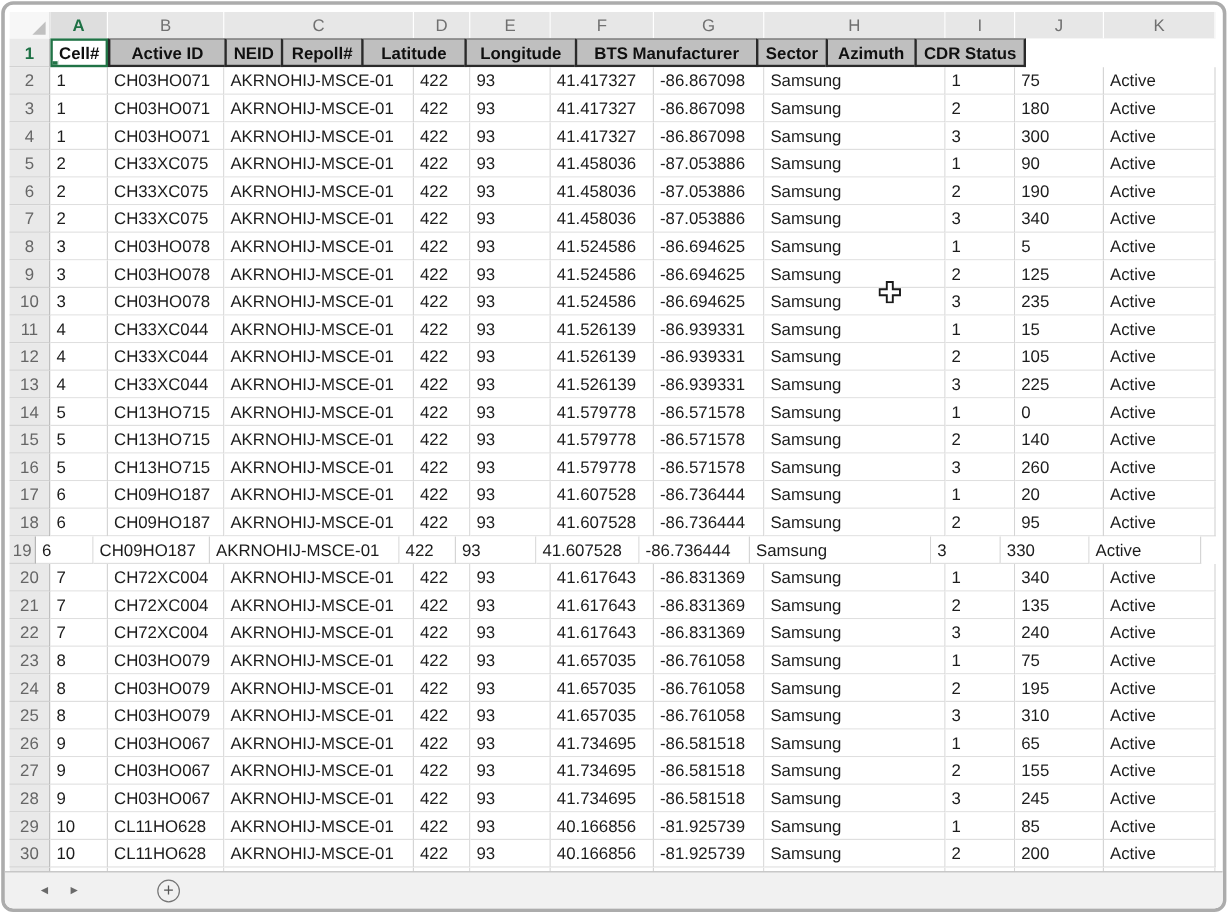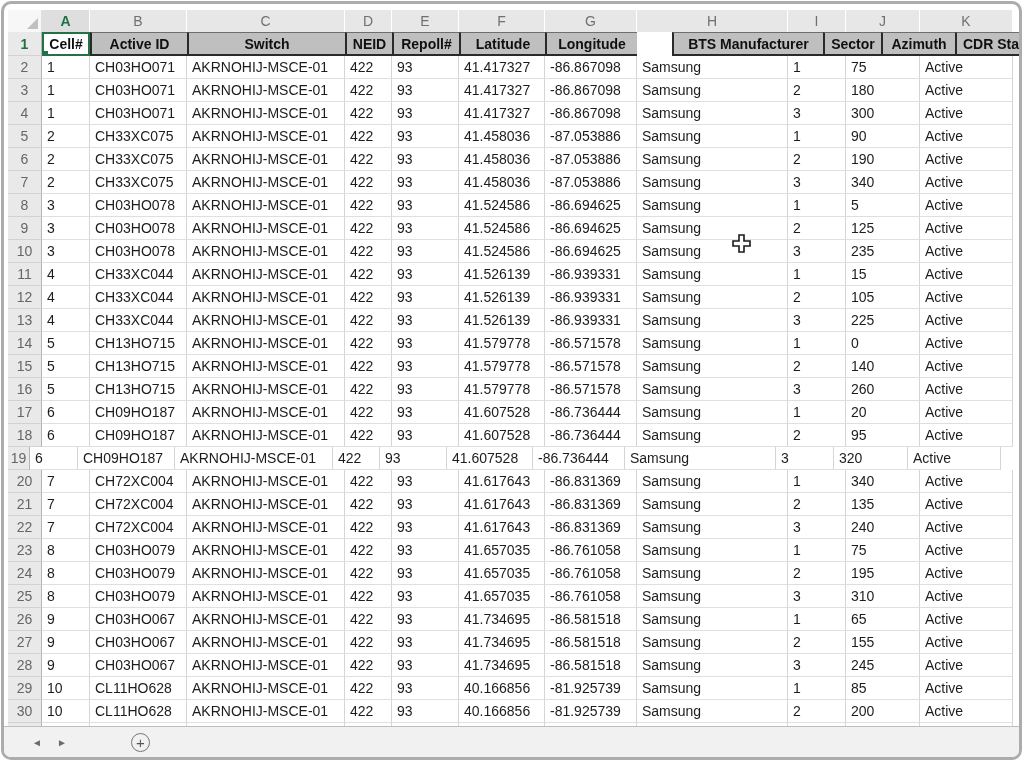--- a/index.html
+++ b/index.html
@@ -71,26 +71,25 @@
         <div class="colletter" style="width: 151px;">H</div>
         <div class="colletter" style="width: 58px;">I</div>
         <div class="colletter" style="width: 74px;">J</div>
         <div class="colletter" style="width: 93px;">K</div>
       </div>
     <div id="gridbody">
         <div class="grow hdr">
           <div class="rownum sel" style="width: 34px;">1</div>
           <div class="hcell a1" style="width: 48px;">Cell#</div>
           <div class="hcell" style="width: 97px;">Active ID</div>
-          <div class="hcell" style="width: 158px;">Switch</div>
           <div class="hcell" style="width: 47px;">NEID</div>
           <div class="hcell" style="width: 67px;">Repoll#</div>
           <div class="hcell" style="width: 86px;">Latitude</div>
           <div class="hcell" style="width: 92px;">Longitude</div>
-          <div class="hcell" style="width: 151px; margin-left: 35px;">BTS Manufacturer</div>
+          <div class="hcell" style="width: 151px;">BTS Manufacturer</div>
           <div class="hcell" style="width: 58px;">Sector</div>
           <div class="hcell" style="width: 74px;">Azimuth</div>
           <div class="hcell last" style="width: 93px;">CDR Status</div>
         </div>
         <div class="grow">
           <div class="rownum" style="width: 34px;">2</div>
           <div class="dcell" style="width: 48px;">1</div>
           <div class="dcell" style="width: 97px;">CH03HO071</div>
           <div class="dcell" style="width: 158px;">AKRNOHIJ-MSCE-01</div>
           <div class="dcell" style="width: 47px;">422</div>
@@ -330,21 +329,21 @@
           <div class="rownum" style="width: 22px;">19</div>
           <div class="dcell" style="width: 48px;">6</div>
           <div class="dcell" style="width: 97px;">CH09HO187</div>
           <div class="dcell" style="width: 158px;">AKRNOHIJ-MSCE-01</div>
           <div class="dcell" style="width: 47px;">422</div>
           <div class="dcell" style="width: 67px;">93</div>
           <div class="dcell" style="width: 86px;">41.607528</div>
           <div class="dcell" style="width: 92px;">-86.736444</div>
           <div class="dcell" style="width: 151px;">Samsung</div>
           <div class="dcell" style="width: 58px;">3</div>
-          <div class="dcell" style="width: 74px;">320</div>
+          <div class="dcell" style="width: 74px;">330</div>
           <div class="dcell" style="width: 93px;">Active</div>
         </div>
         <div class="grow">
           <div class="rownum" style="width: 34px;">20</div>
           <div class="dcell" style="width: 48px;">7</div>
           <div class="dcell" style="width: 97px;">CH72XC004</div>
           <div class="dcell" style="width: 158px;">AKRNOHIJ-MSCE-01</div>
           <div class="dcell" style="width: 47px;">422</div>
           <div class="dcell" style="width: 67px;">93</div>
           <div class="dcell" style="width: 86px;">41.617643</div>

